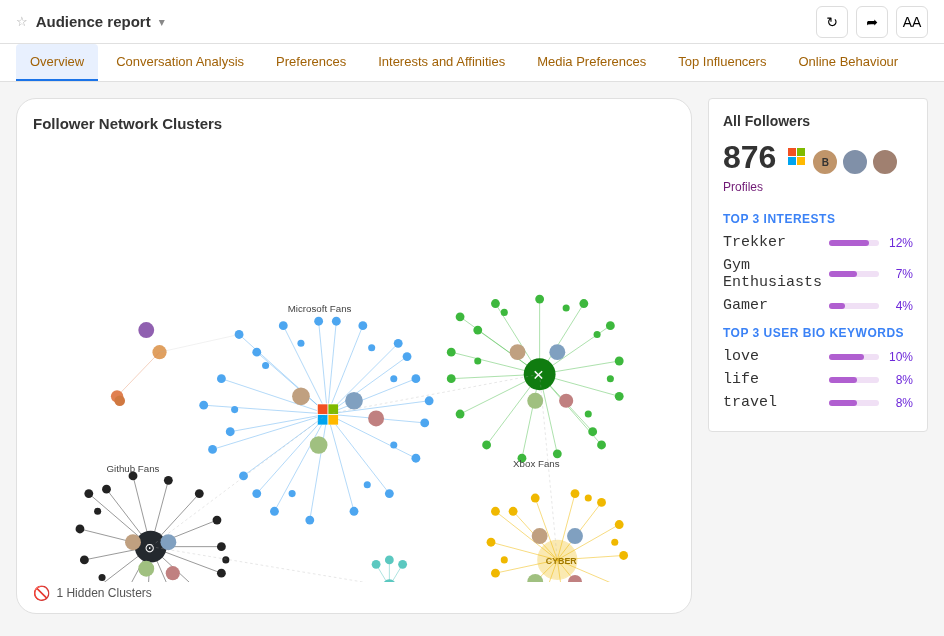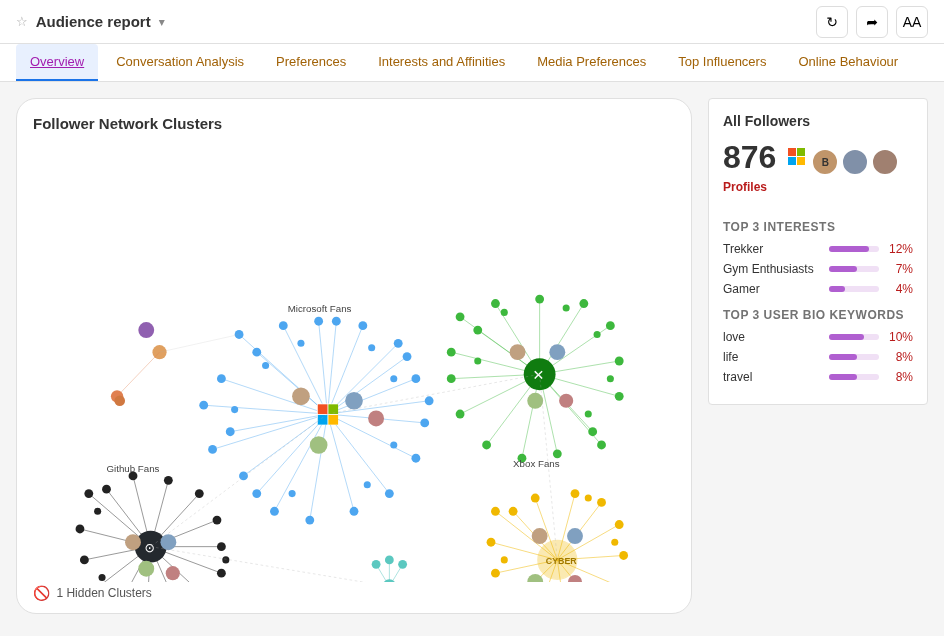--- a/index.html
+++ b/index.html
@@ -22,22 +22,22 @@
 
     .nav-tabs {
       display: flex; background: #fff; border-bottom: 1px solid #e0e0e0;
       padding: 0 16px; gap: 4px;
     }
     .nav-tab {
       padding: 10px 14px; cursor: pointer; font-size: 13px; color: #a16207;
       border-bottom: 2px solid transparent; white-space: nowrap;
     }
     .nav-tab.active {
-      color: #a21caf; border-bottom: 2px solid #1a73e8; font-weight: 500;
-      background: #e8f0fe; border-radius: 4px 4px 0 0; text-decoration: underline;
+      color: #a16207; border-bottom: 2px solid #1a73e8; font-weight: 500;
+      background: #e8f0fe; border-radius: 4px 4px 0 0;
     }
 
     .main-content {
       display: flex; gap: 0; padding: 16px; height: calc(636px - 44px - 44px);
     }
 
     .network-panel {
       flex: 1; background: #fff; border-radius: 20px; border: 1px solid #e0e0e0;
       padding: 16px; position: relative; overflow: hidden;
     }
@@ -61,29 +61,29 @@
     .all-followers-title { font-size: 14px; font-weight: 600; margin-bottom: 10px; }
 
     .followers-count-row { display: flex; align-items: flex-end; gap: 12px; margin-bottom: 4px; }
     .followers-number { font-size: 32px; font-weight: 700; }
     .avatars-row { display: flex; gap: 2px; }
     .avatar-circle {
       width: 28px; height: 28px; border-radius: 50%; border: 2px solid #fff;
       background: #ddd; display: flex; align-items: center; justify-content: center;
       font-size: 10px; font-weight: 600; overflow: hidden;
     }
-    .followers-label { font-size: 12px; color: #b91c1c; margin-bottom: 26px; font-weight: bold; }
-
-    .section-title { font-size: 12px; font-weight: 600; color: #737373; text-transform: uppercase; letter-spacing: 0.5px; margin-bottom: 8px; margin-top: 4px; }
+    .followers-label { font-size: 12px; color: #701a75; margin-bottom: 18px; }
+
+    .section-title { font-size: 12px; font-weight: 600; color: #3b82f6; text-transform: uppercase; letter-spacing: 0.5px; margin-bottom: 8px; margin-top: 4px; }
 
     .interest-row { display: flex; align-items: center; margin-bottom: 6px; gap: 6px; }
-    .interest-label { font-size: 12px; width: 100px; }
+    .interest-label { font-size: 15px; width: 100px; font-family: Liberation Mono, monospace; }
     .interest-bar-wrap { flex: 1; height: 6px; background: #f0e0f5; border-radius: 3px; }
     .interest-bar { height: 6px; border-radius: 3px; background: #b05fd0; }
-    .interest-pct { font-size: 12px; color: #b91c1c; width: 28px; text-align: right; }
+    .interest-pct { font-size: 12px; color: #6d28d9; width: 28px; text-align: right; }
 
     .cluster-label { font-size: 11px; fill: #444; font-family: sans-serif; }
   </style>
 </head>
 <body>
 
 <div class="header">
   <div class="header-left">
     <span class="star-icon">☆</span>
     <span class="header-title">Audience report</span>

